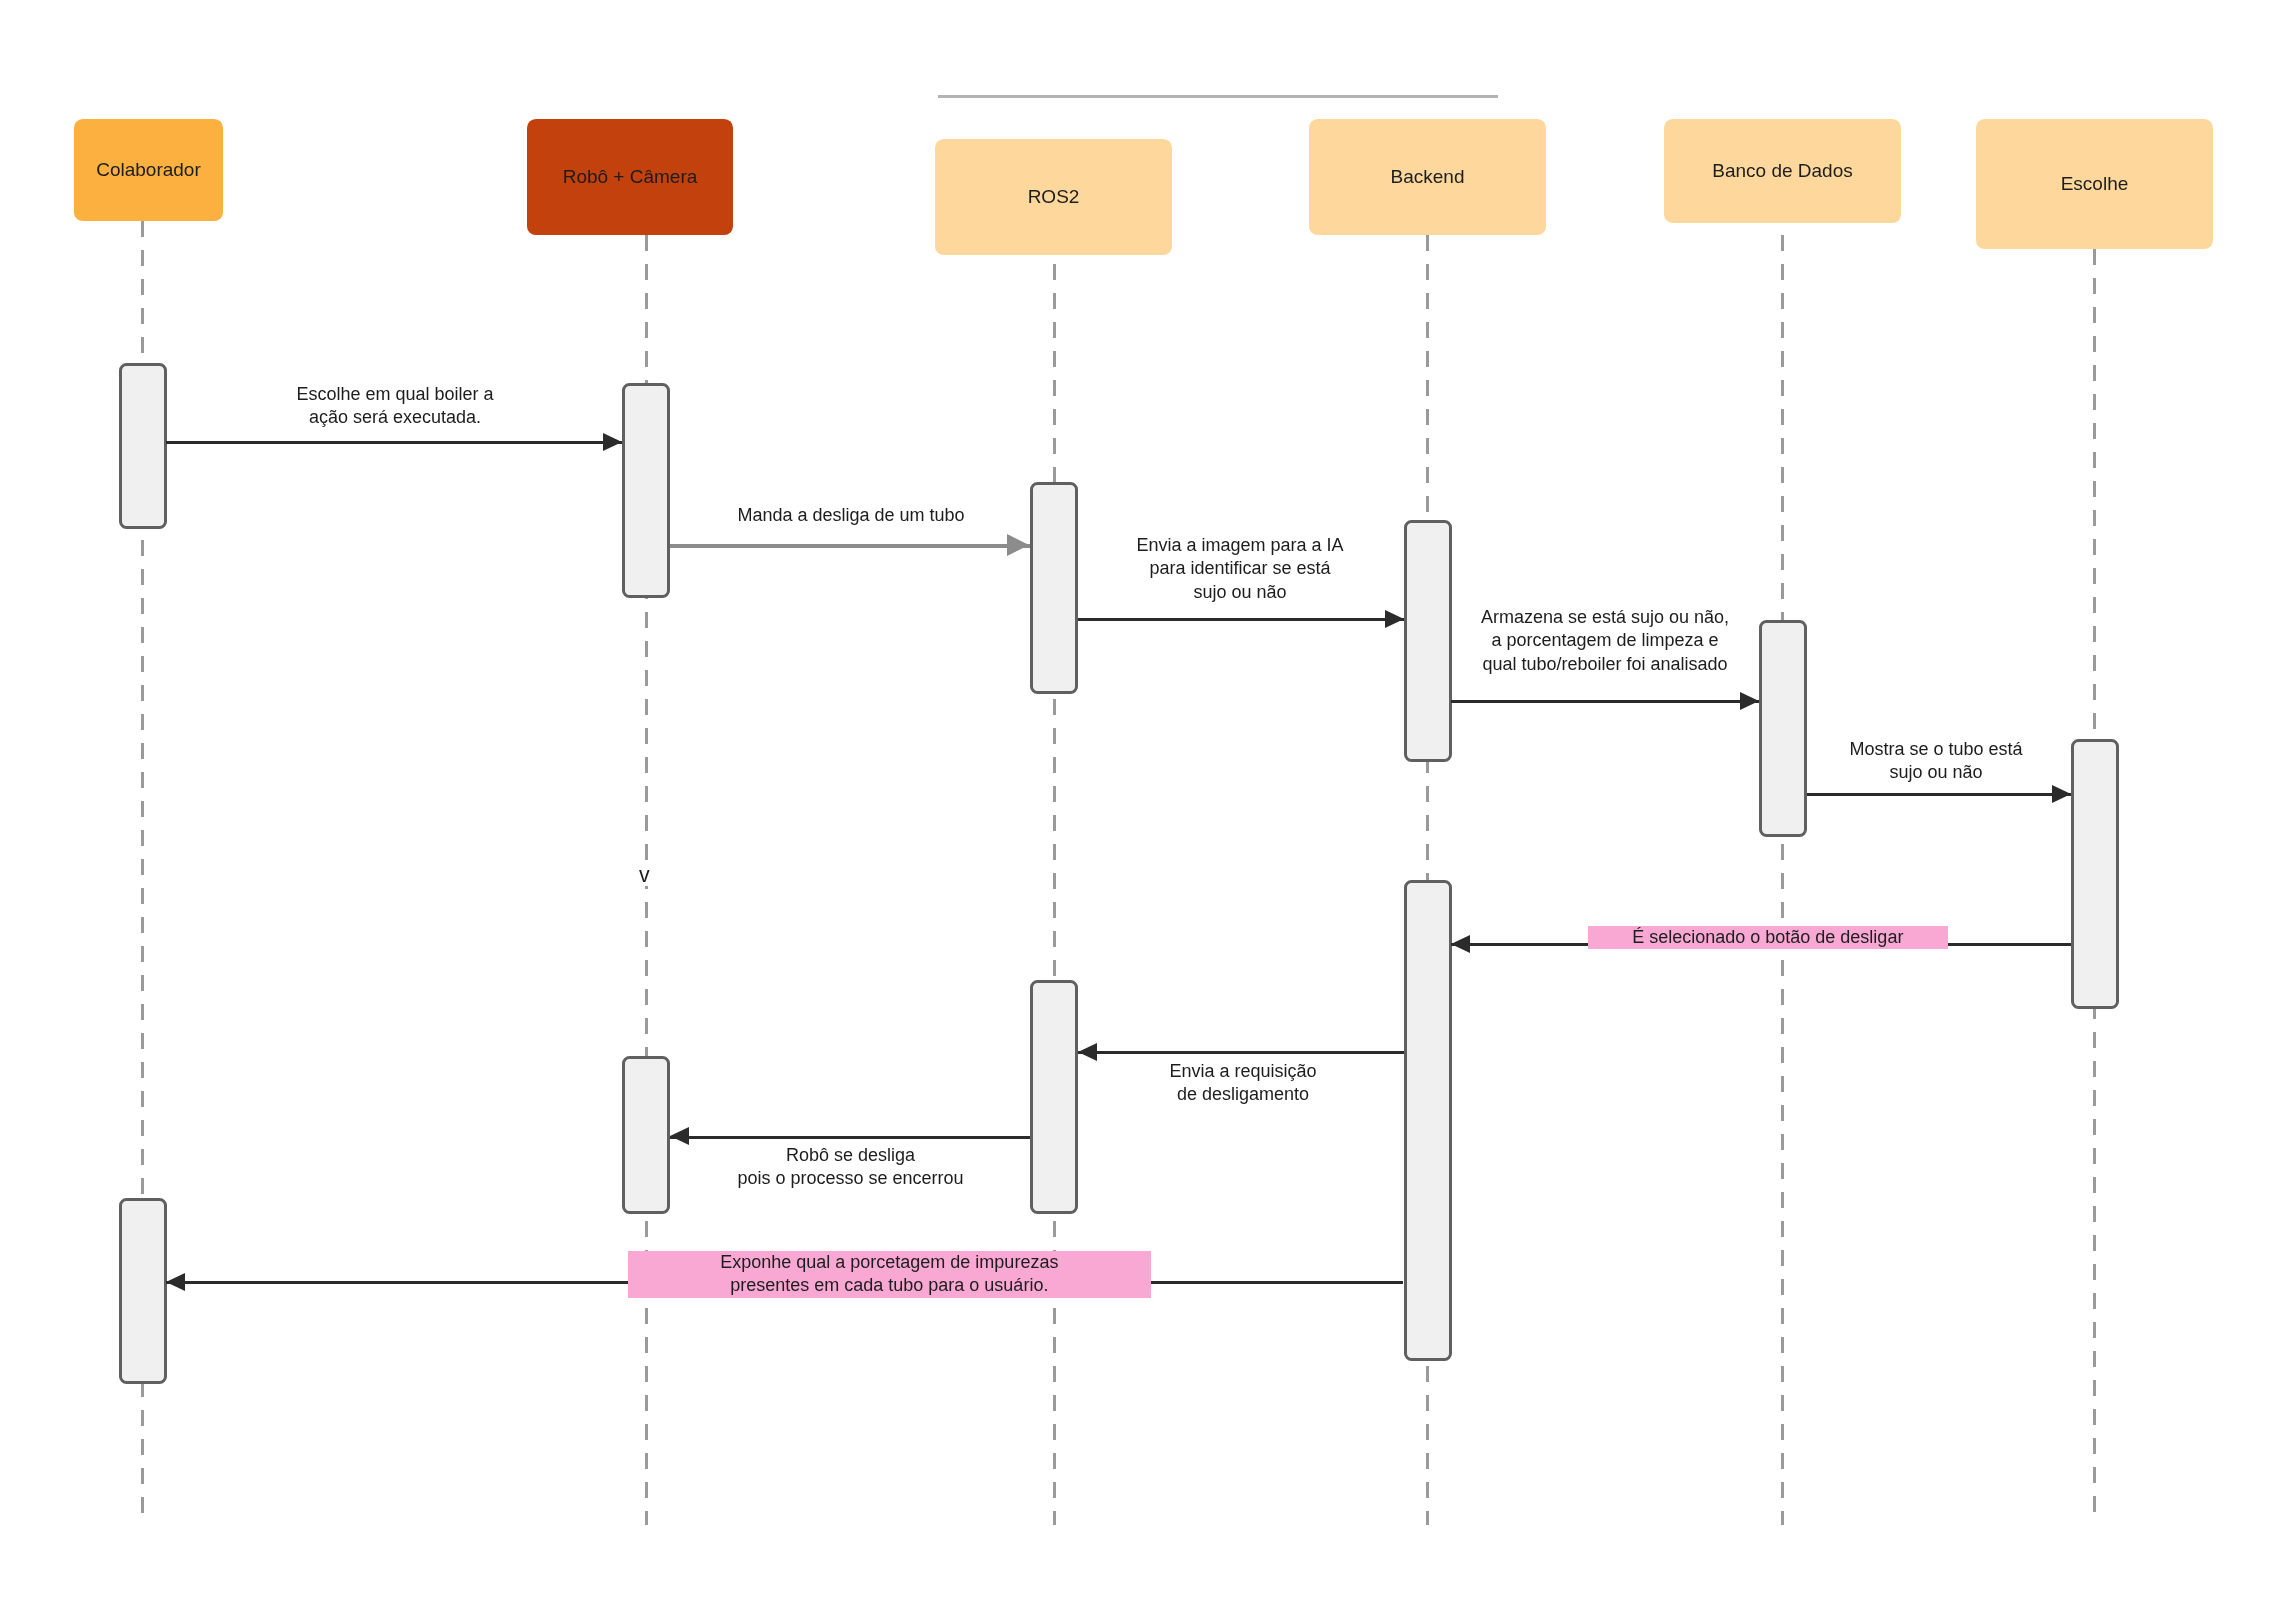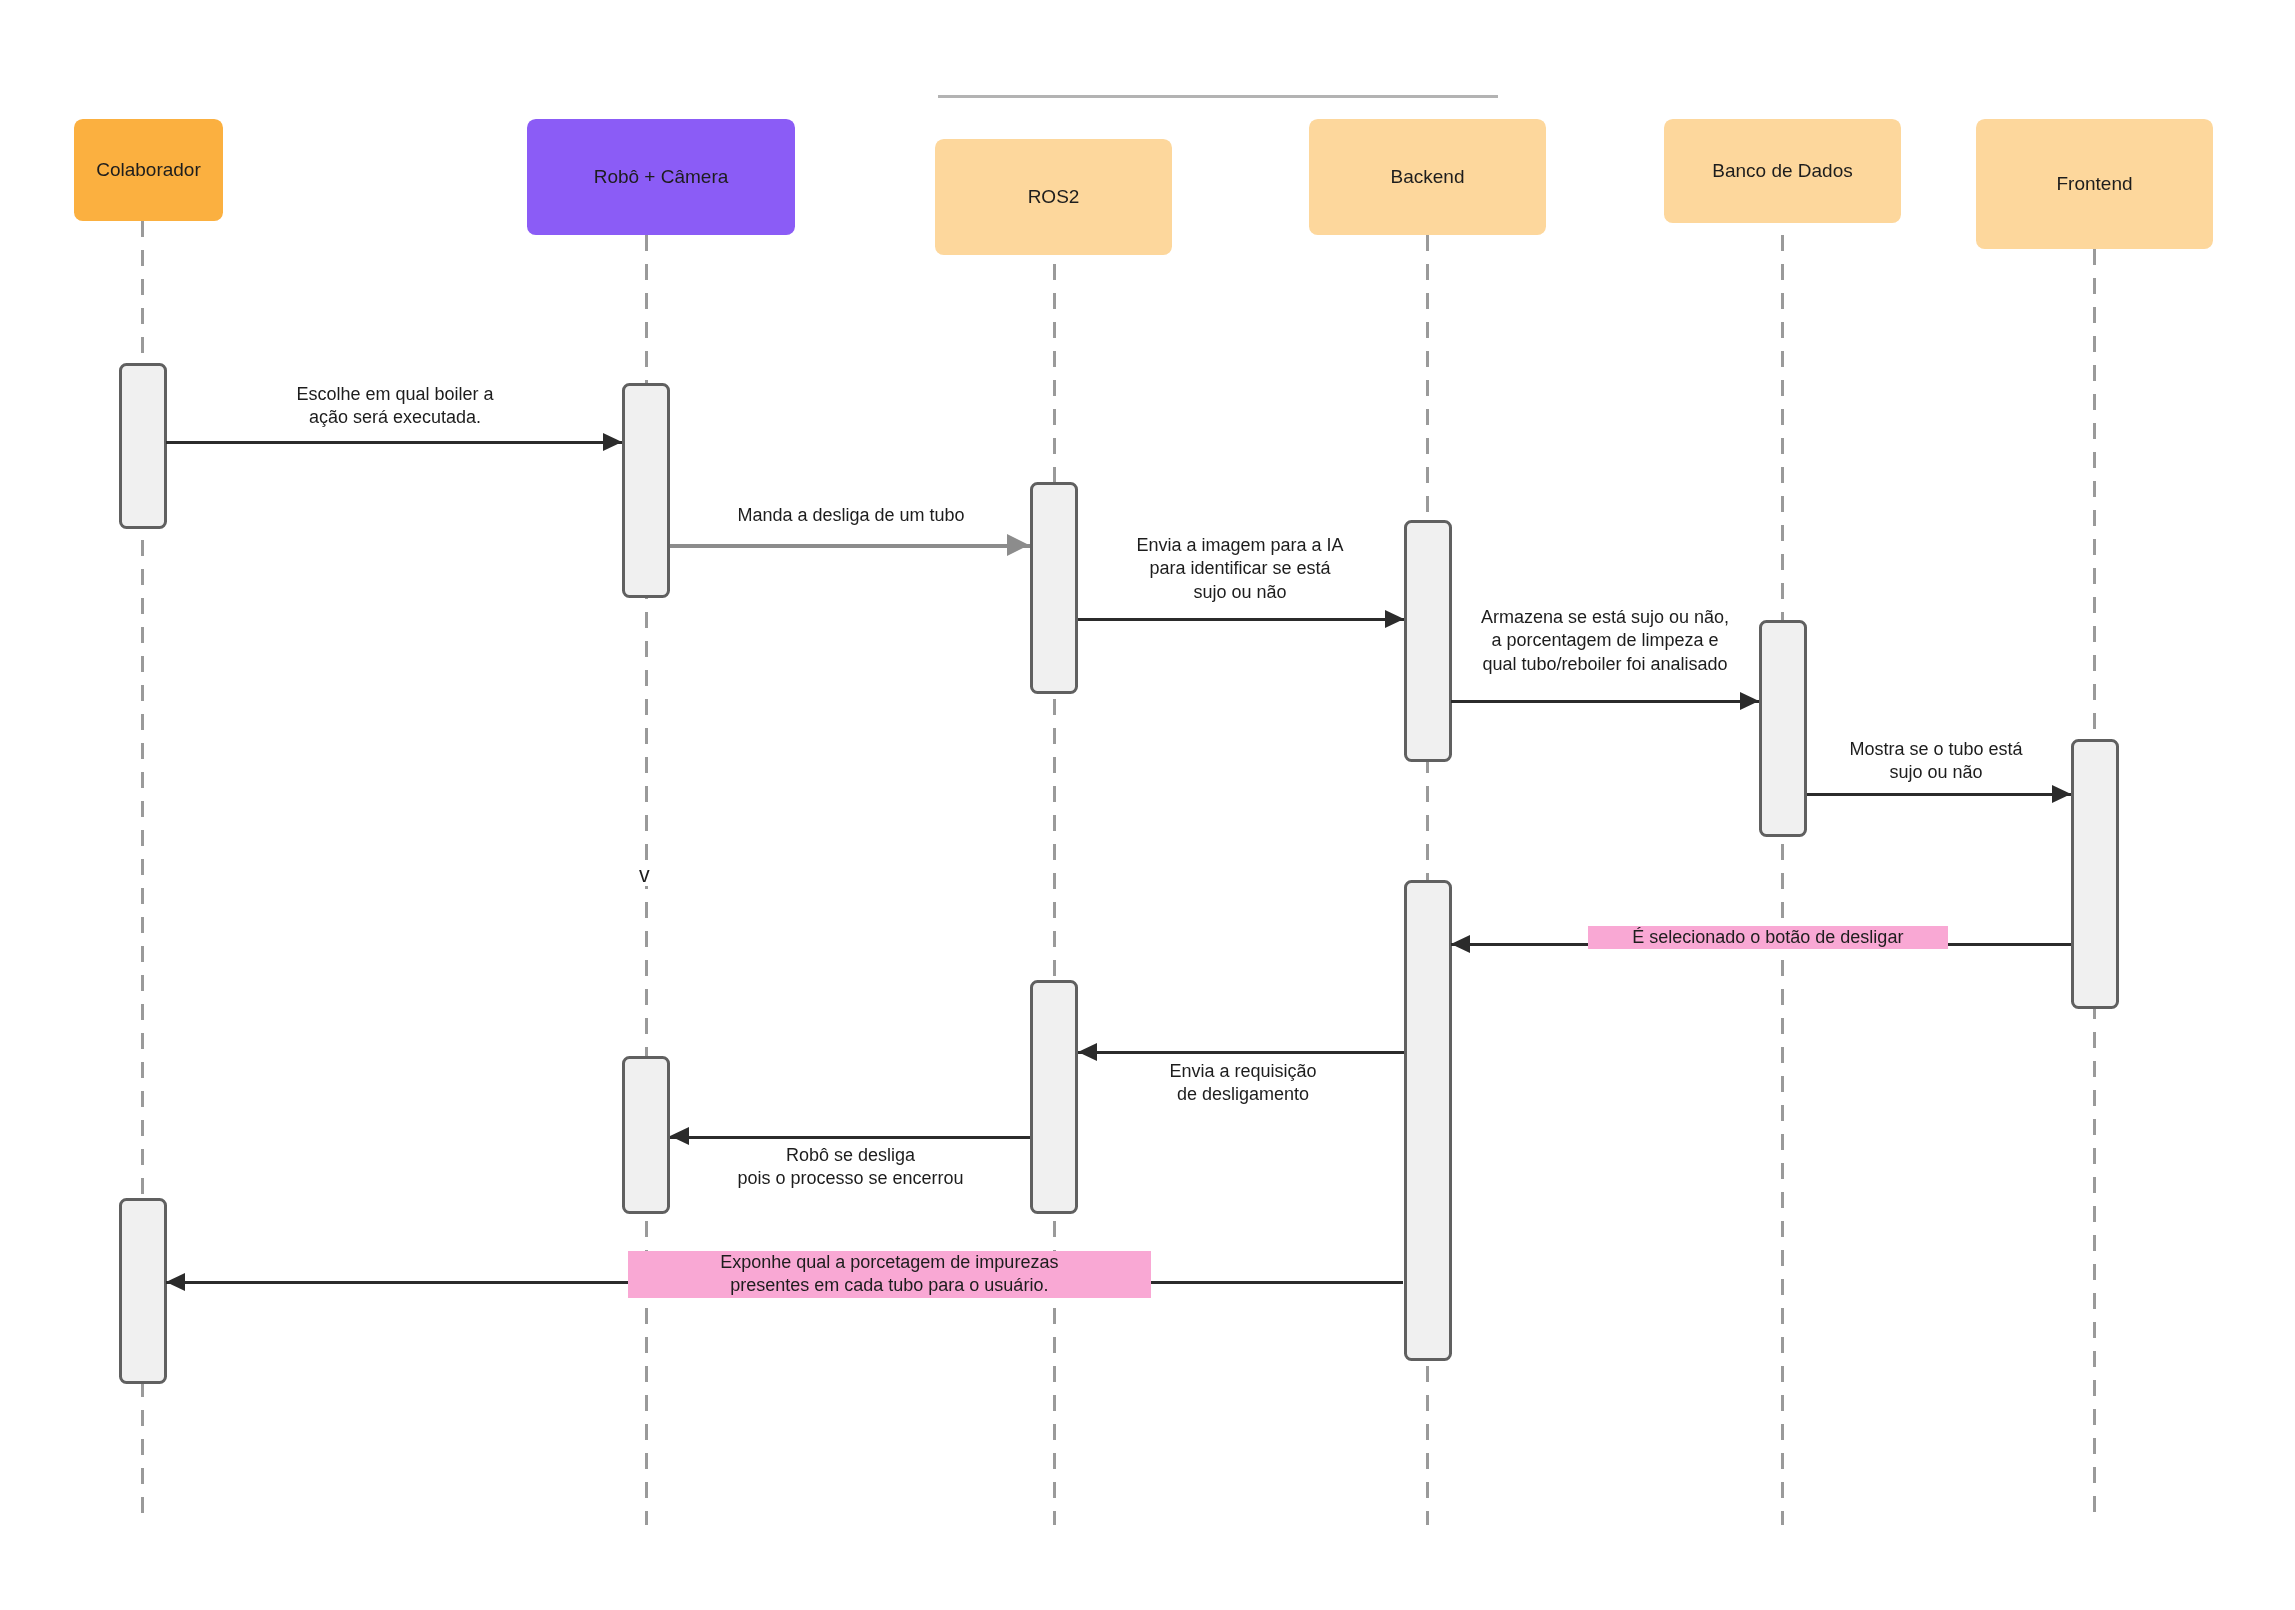--- a/index.html
+++ b/index.html
@@ -214,34 +214,34 @@
         <div class="msg-line" style="left: 166px; top: 1281px; width: 1237px;"></div>
         <div class="arrowhead left" style="top: 1273px; left: 166px;"></div>
         <div class="msg-label on-line" style="left: 628px; top: 1251px; width: 515px;">Exponhe qual a porcetagem de impurezas
 presentes em cada tubo para o usuário.</div>
       </div>
     </div>
   <div id="participants-layer">
       <div class="participant" style="left: 74px; top: 119px; width: 149px; height: 102px; background: rgb(251, 176, 64);">
         <span>Colaborador</span>
       </div>
-      <div class="participant" style="left: 527px; top: 119px; width: 268px; height: 116px; background: #8b5cf6; text-align: right;">
+      <div class="participant" style="left: 527px; top: 119px; width: 206px; height: 116px; background: #c2410c; text-align: right;">
         <span>Robô + Câmera</span>
       </div>
       <div class="participant" style="left: 935px; top: 119px; width: 237px; height: 116px; background: rgb(253, 215, 156); margin-top: 20px;">
         <span>ROS2</span>
       </div>
       <div class="participant" style="left: 1309px; top: 119px; width: 237px; height: 116px; background: rgb(253, 215, 156);">
         <span>Backend</span>
       </div>
       <div class="participant" style="left: 1664px; top: 119px; width: 237px; height: 104px; background: rgb(253, 215, 156);">
         <span>Banco de Dados</span>
       </div>
       <div class="participant" style="left: 1976px; top: 119px; width: 237px; height: 130px; background: rgb(253, 215, 156);">
-        <span>Frontend</span>
+        <span>Escolhe</span>
       </div>
     </div>
   <div id="marks-layer">
       <div class="stray-mark" style="left: 639px; top: 865px;">v</div>
     </div>
 
 </div>
 
 
 </body></html>

